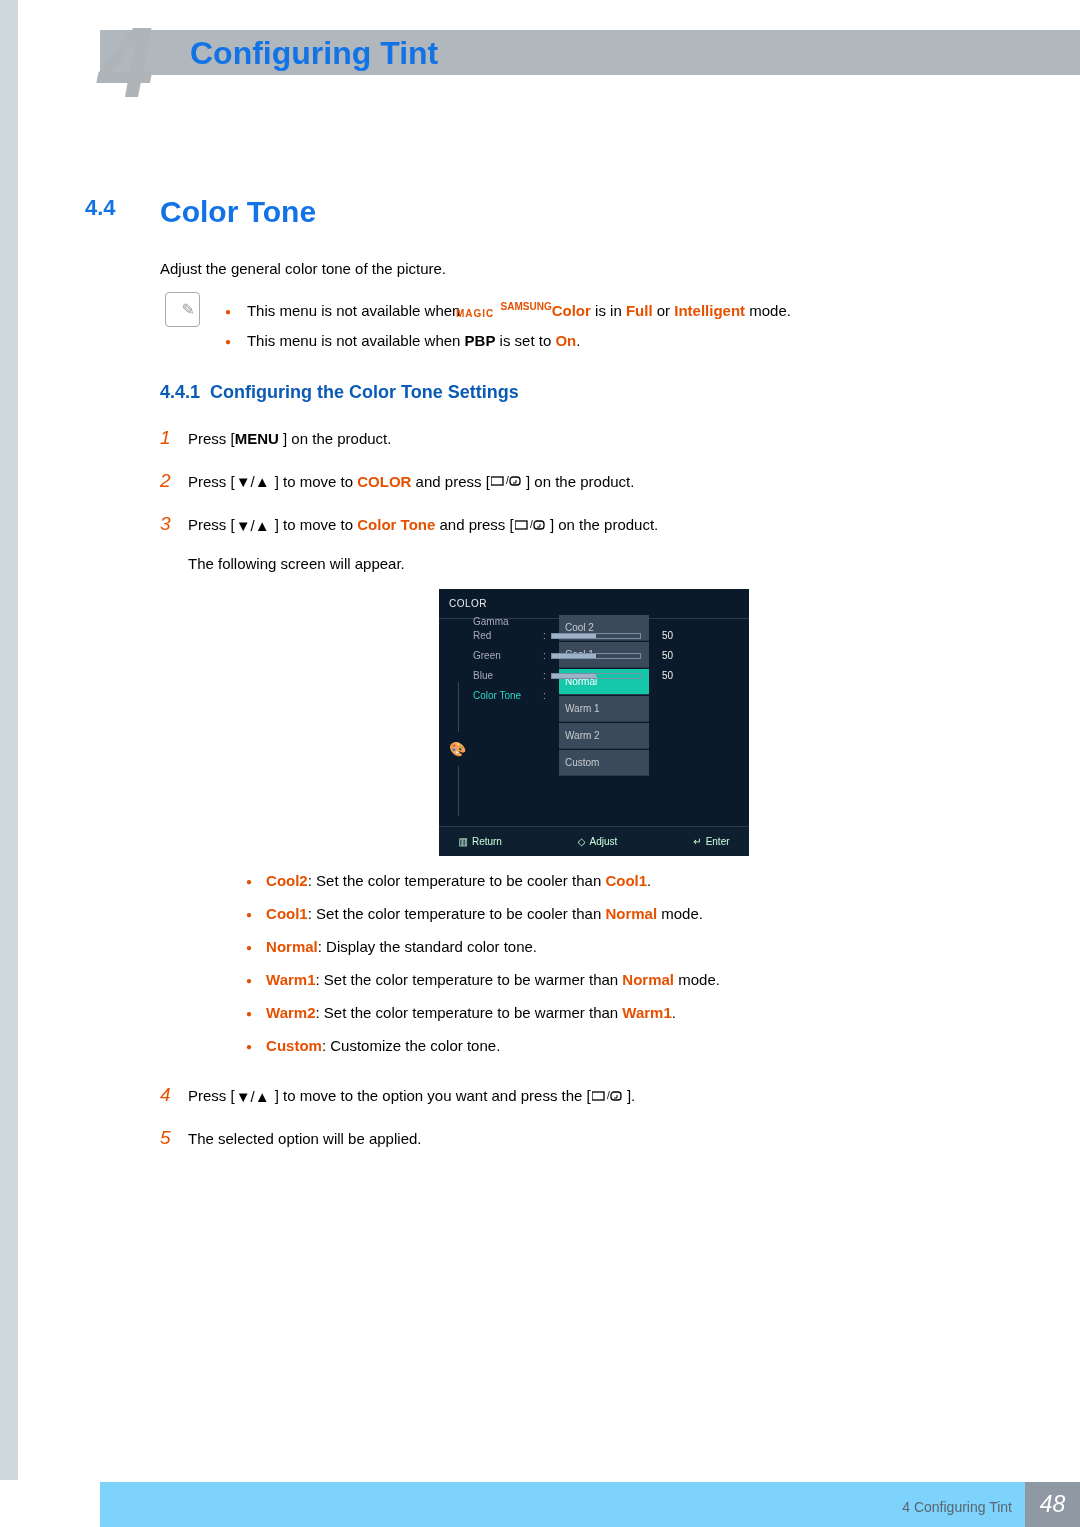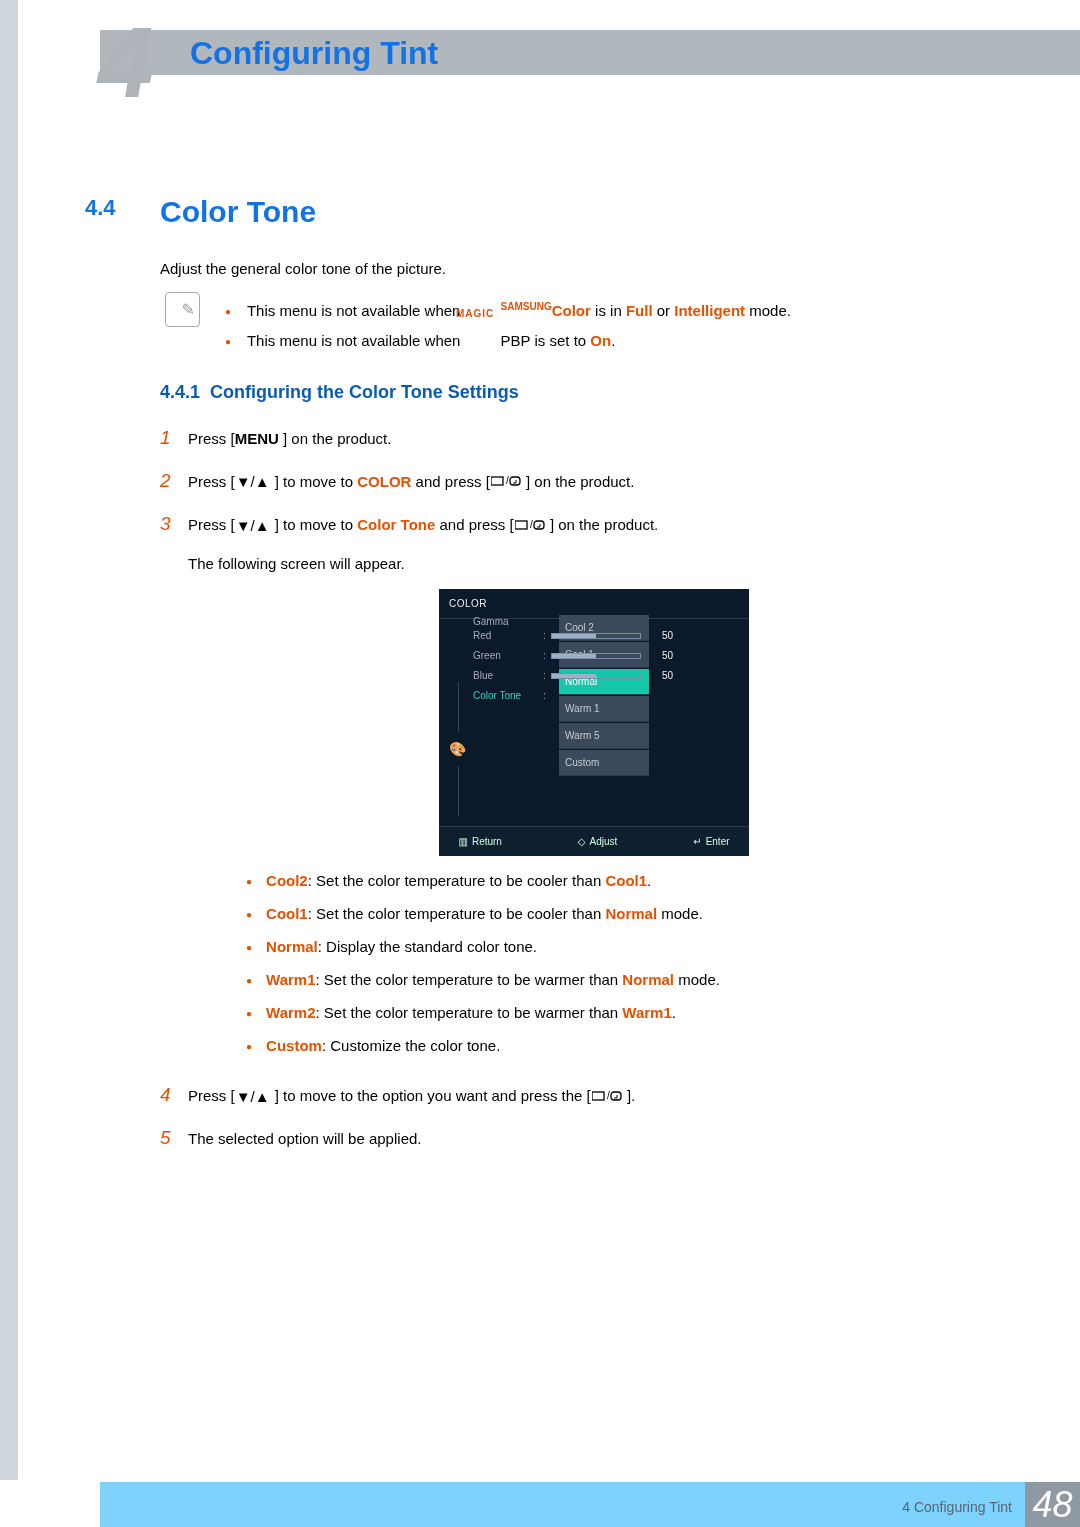--- a/index.html
+++ b/index.html
@@ -71,21 +71,21 @@
     padding-right:4px;
     font-size: 16px; color:#999;
   }
   .note-list {
     position: absolute;
     left: 225px; top: 296px;
     font-size: 15px;
     line-height: 2.0;
   }
   .note-list .bullet { color:#e65100; font-weight:bold; margin-right: 12px; font-size: 10px; vertical-align: middle; }
-  .bold { font-weight: 400; margin-left: 36px; }
+  .bold { font-weight: 700; }
   .orange { color:#e65100; font-weight:700; }
   .sm-top { font-size: 10px; color:#e65100; font-weight:700; vertical-align: super; padding-left: 36px; }
   .sm-bot { font-size: 10px; color:#e65100; font-weight:700; letter-spacing:1px; }
   .subsection {
     position: absolute;
     left: 160px; top: 382px;
     font-size: 18px;
     font-weight: 700;
     color: #0a5bb5;
     text-align: right;
@@ -141,21 +141,21 @@
     height: 45px;
   }
   .footer-bar-light {
     position:absolute; left:100px; right:55px; top:0; height:50px; background:#7dd3fc;
     display:flex; justify-content:flex-end; align-items:center; padding-right:13px;
     font-size: 14px; color:#5b6470;
   }
   .footer-page {
     position:absolute; right:0; top:0; width:55px; height:45px; background:#8f99a3;
     display:flex; align-items:center; justify-content:center;
-    font-size:36px; font-style:italic; color:#fff; font-weight: 400;
+    font-size:23px; font-style:italic; color:#fff; font-weight: 400;
   }
 </style>
 </head>
 <body>
 
 <div class="left-bar"></div>
 
 <div class="header-strip"></div>
 <div class="big-4-bg">4</div>
 <div class="header-title">Configuring Tint</div>
@@ -257,21 +257,21 @@
                 </div>
             </div>
             <div class="osd-row">
               <div class="lbl sel">Color Tone</div>
               <div class="colon">:</div>
               <div class="osd-options">
                 <div class="osd-opt">Cool 2</div>
                 <div class="osd-opt">Cool 1</div>
                 <div class="osd-opt sel">Normal</div>
                 <div class="osd-opt">Warm 1</div>
-                <div class="osd-opt">Warm 5</div>
+                <div class="osd-opt">Warm 2</div>
                 <div class="osd-opt">Custom</div>
               </div>
             </div>
             <div class="osd-row" style="margin-top:-94px;">
               <div class="lbl">Gamma</div>
             </div>
           </div>
         </div>
         <div class="osd-footer">
           <span><span class="sym">▥</span><span>Return</span></span>

